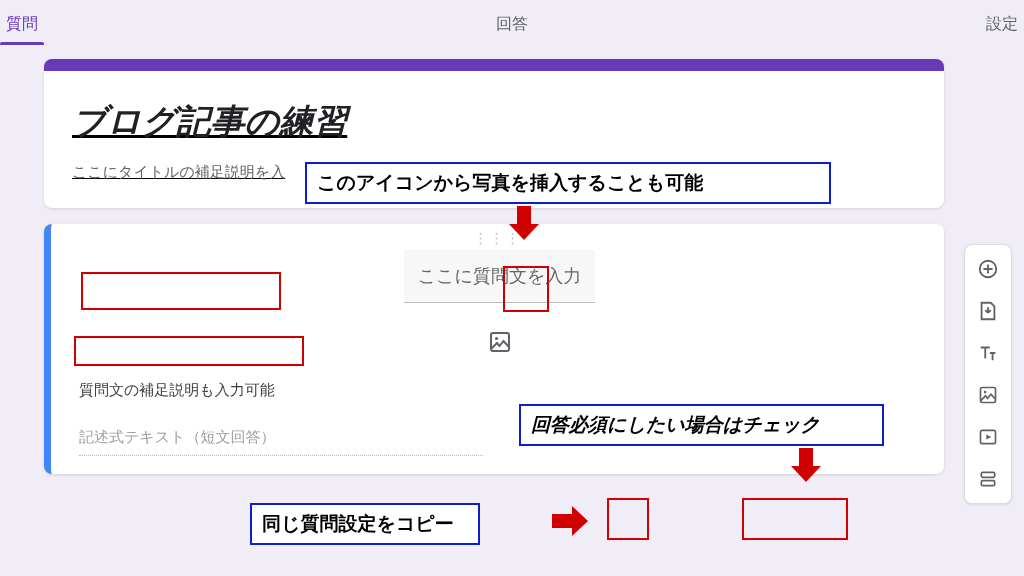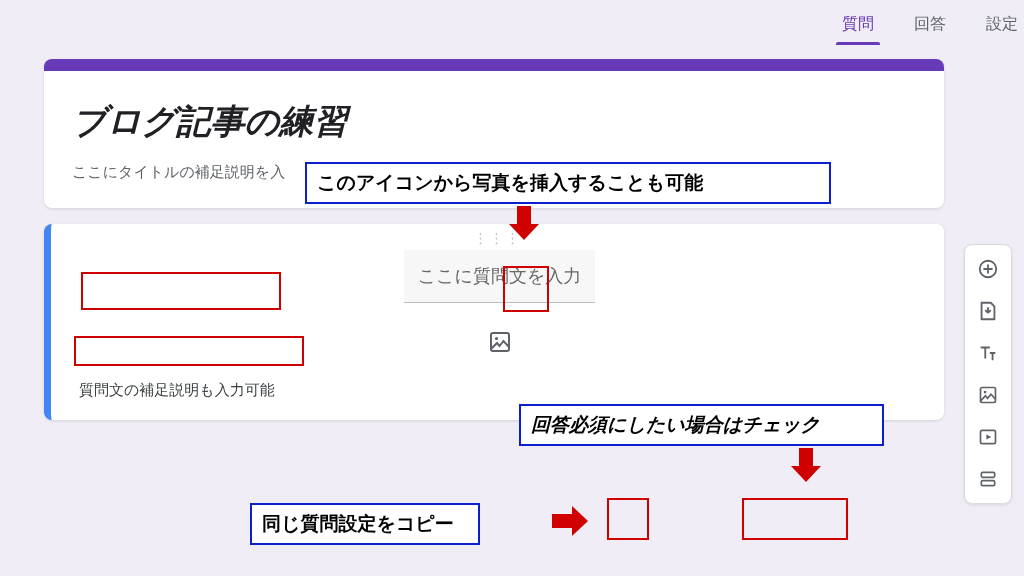--- a/index.html
+++ b/index.html
@@ -17,21 +17,21 @@
     background: var(--bg);
     width: 1024px;
     height: 576px;
     overflow: hidden;
     position: relative;
   }
 
   
   .tabs {
     display: flex;
-    justify-content: flex-end;
+    justify-content: space-between;
     gap: 28px;
     background: var(--bg);
     padding-top: 6px;
   }
   .tab {
     font-size: 16px;
     padding: 8px 6px 10px;
     color: var(--grey-text);
     cursor: pointer;
     position: relative;
@@ -55,20 +55,21 @@
   }
   .card {
     background: #fff;
     border-radius: 8px;
     box-shadow: 0 1px 3px rgba(0,0,0,0.12);
     position: relative;
   }
   .header-card {
     border-top: 12px solid var(--purple);
     padding: 28px 32px 26px 28px;
+    text-decoration: underline;
   }
   .header-title {
     font-size: 34px;
     font-style: italic;
     color: #202124;
     font-family: Georgia, "Times New Roman", serif;
     margin: 0 0 18px 0;
   }
   .header-desc {
     font-size: 15px;
@@ -276,20 +277,21 @@
         <svg width="24" height="24" viewBox="0 0 24 24">
           <rect x="3" y="3" width="18" height="18" rx="2" fill="none" stroke="#5f6368" stroke-width="2"></rect>
           <circle cx="8.5" cy="8.5" r="1.6" fill="#5f6368"></circle>
           <path d="M21 17l-5.5-6-4 5-2.5-3L3 19" fill="none" stroke="#5f6368" stroke-width="2"></path>
         </svg>
       </div>
     </div>
 
     <div class="qdesc">質問文の補足説明も入力可能</div>
 
+    <div class="answer-placeholder">記述式テキスト（短文回答）</div>
 
   </div>
 </div>
 
 <div class="side-toolbar">
   <div class="tbtn">
     <svg width="22" height="22" viewBox="0 0 24 24">
       <circle cx="12" cy="12" r="9" fill="none" stroke="#5f6368" stroke-width="2"></circle>
       <path d="M12 7v10M7 12h10" stroke="#5f6368" stroke-width="2"></path>
     </svg>

